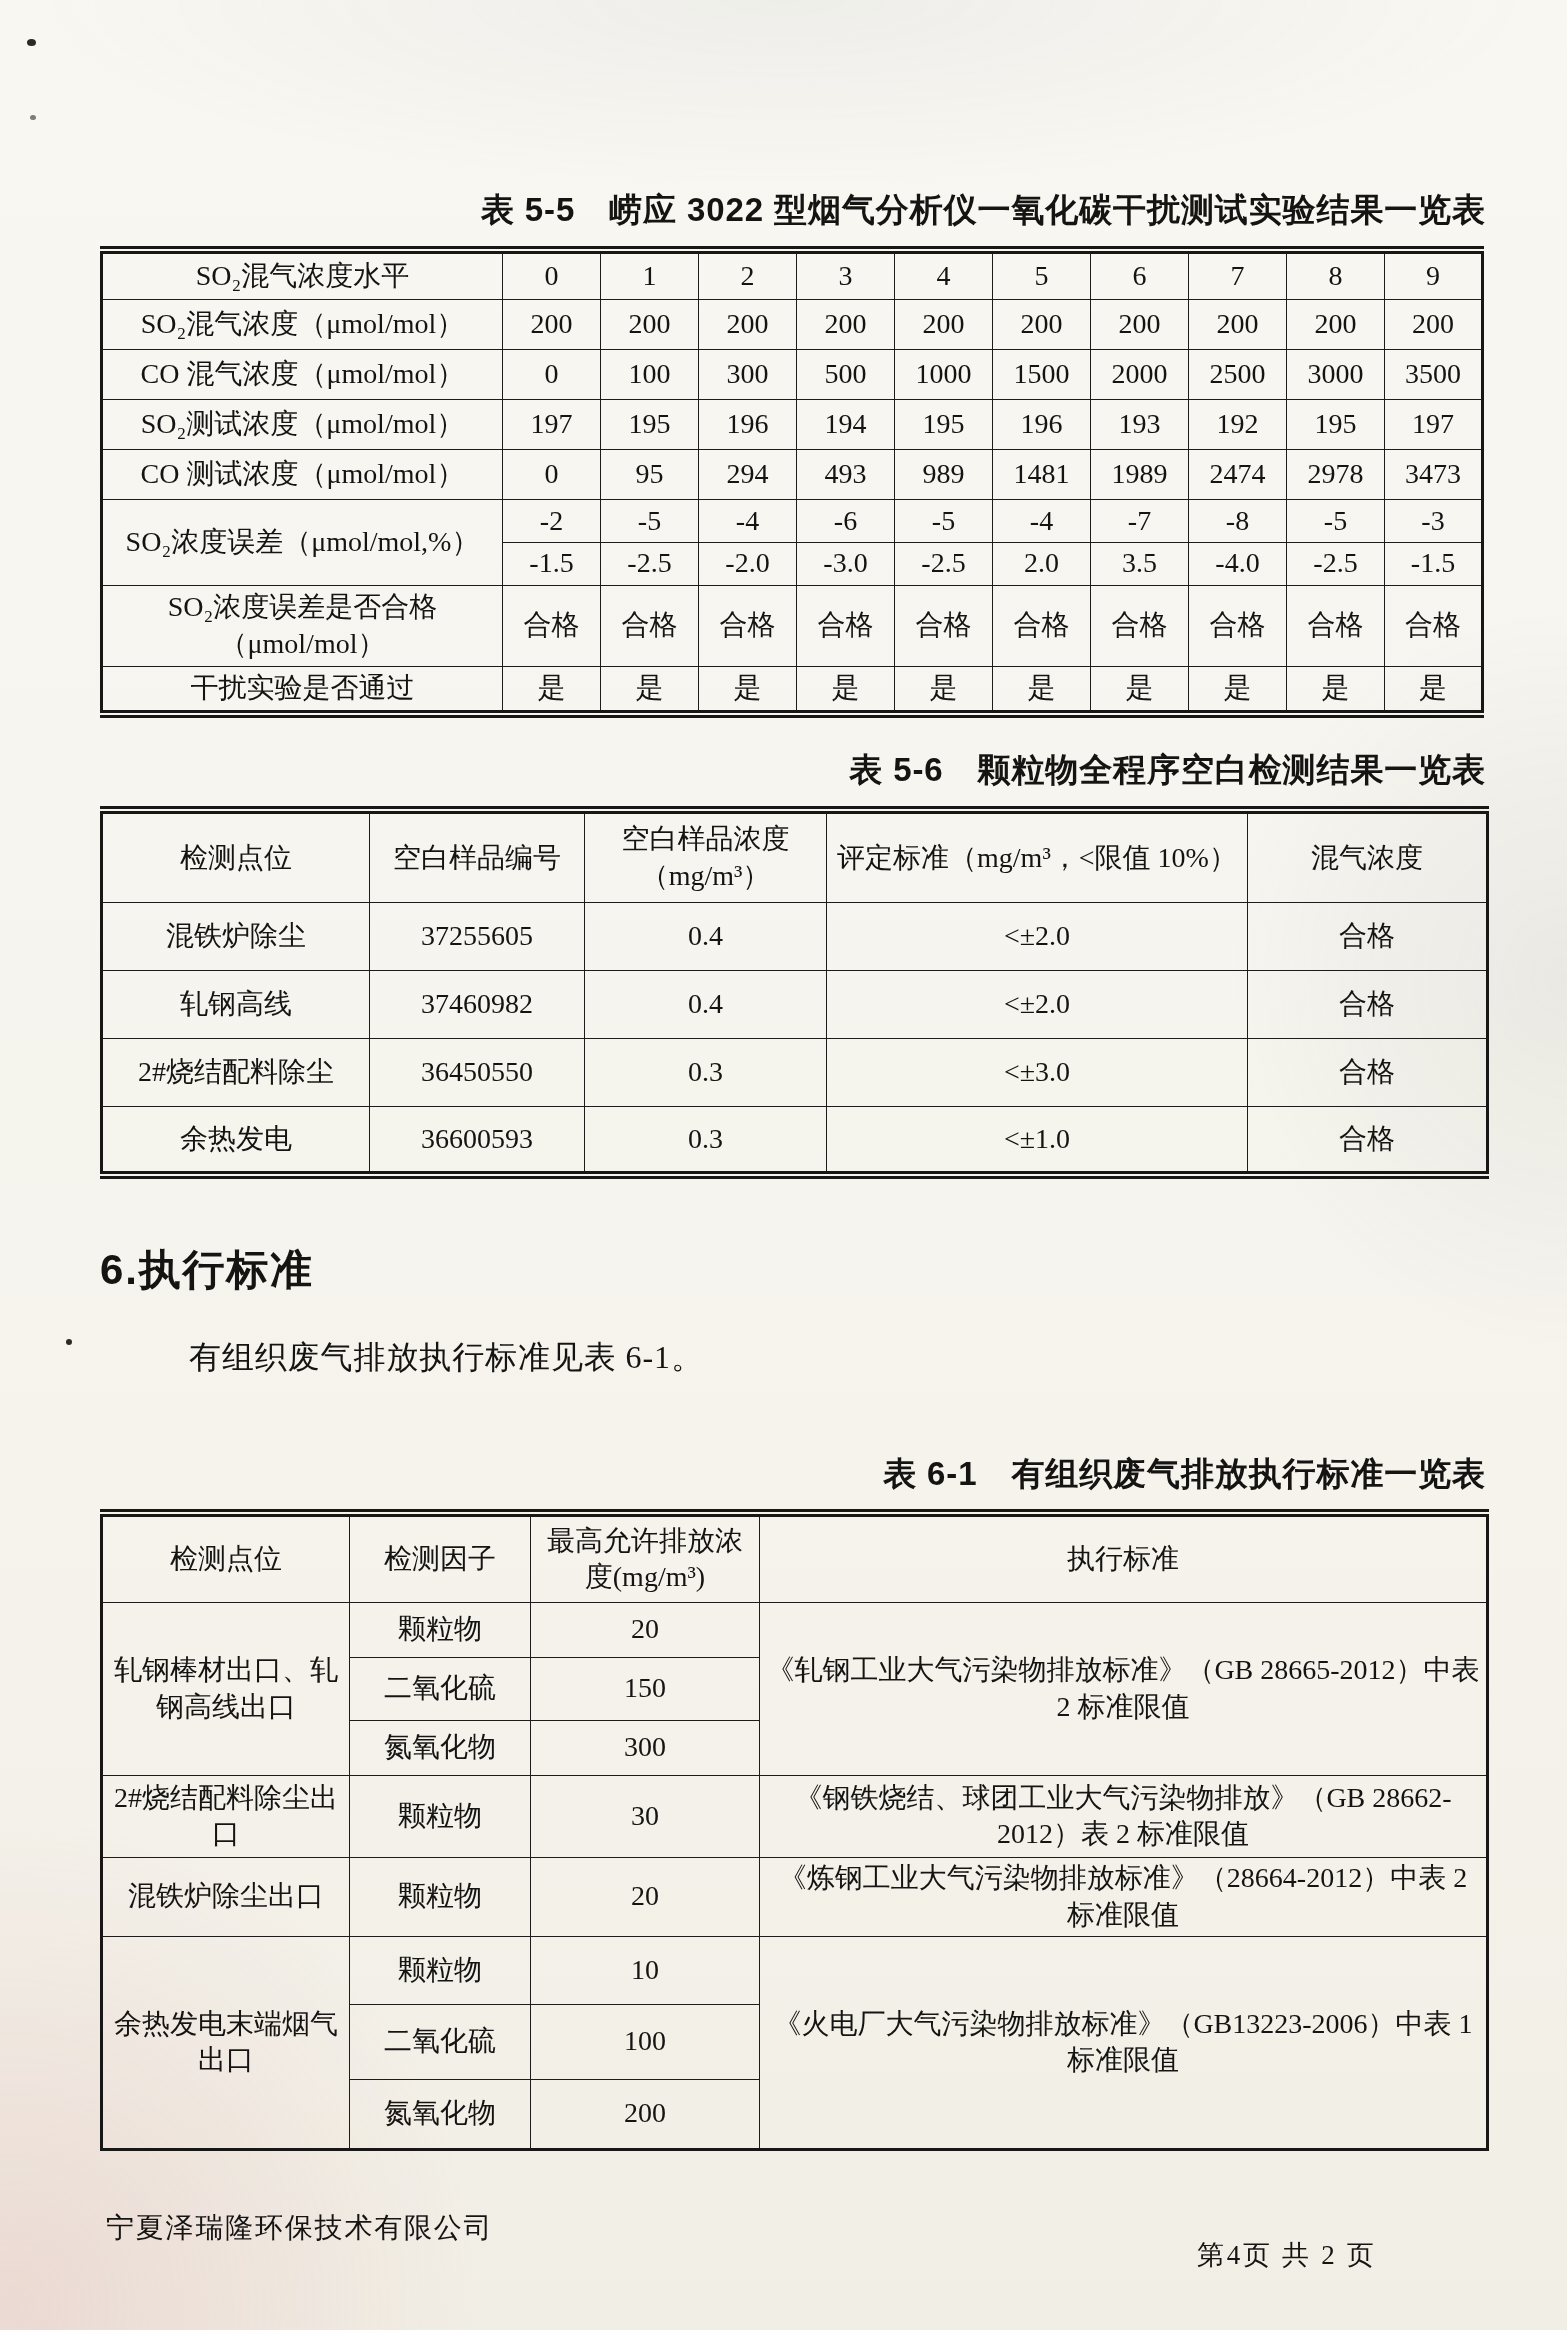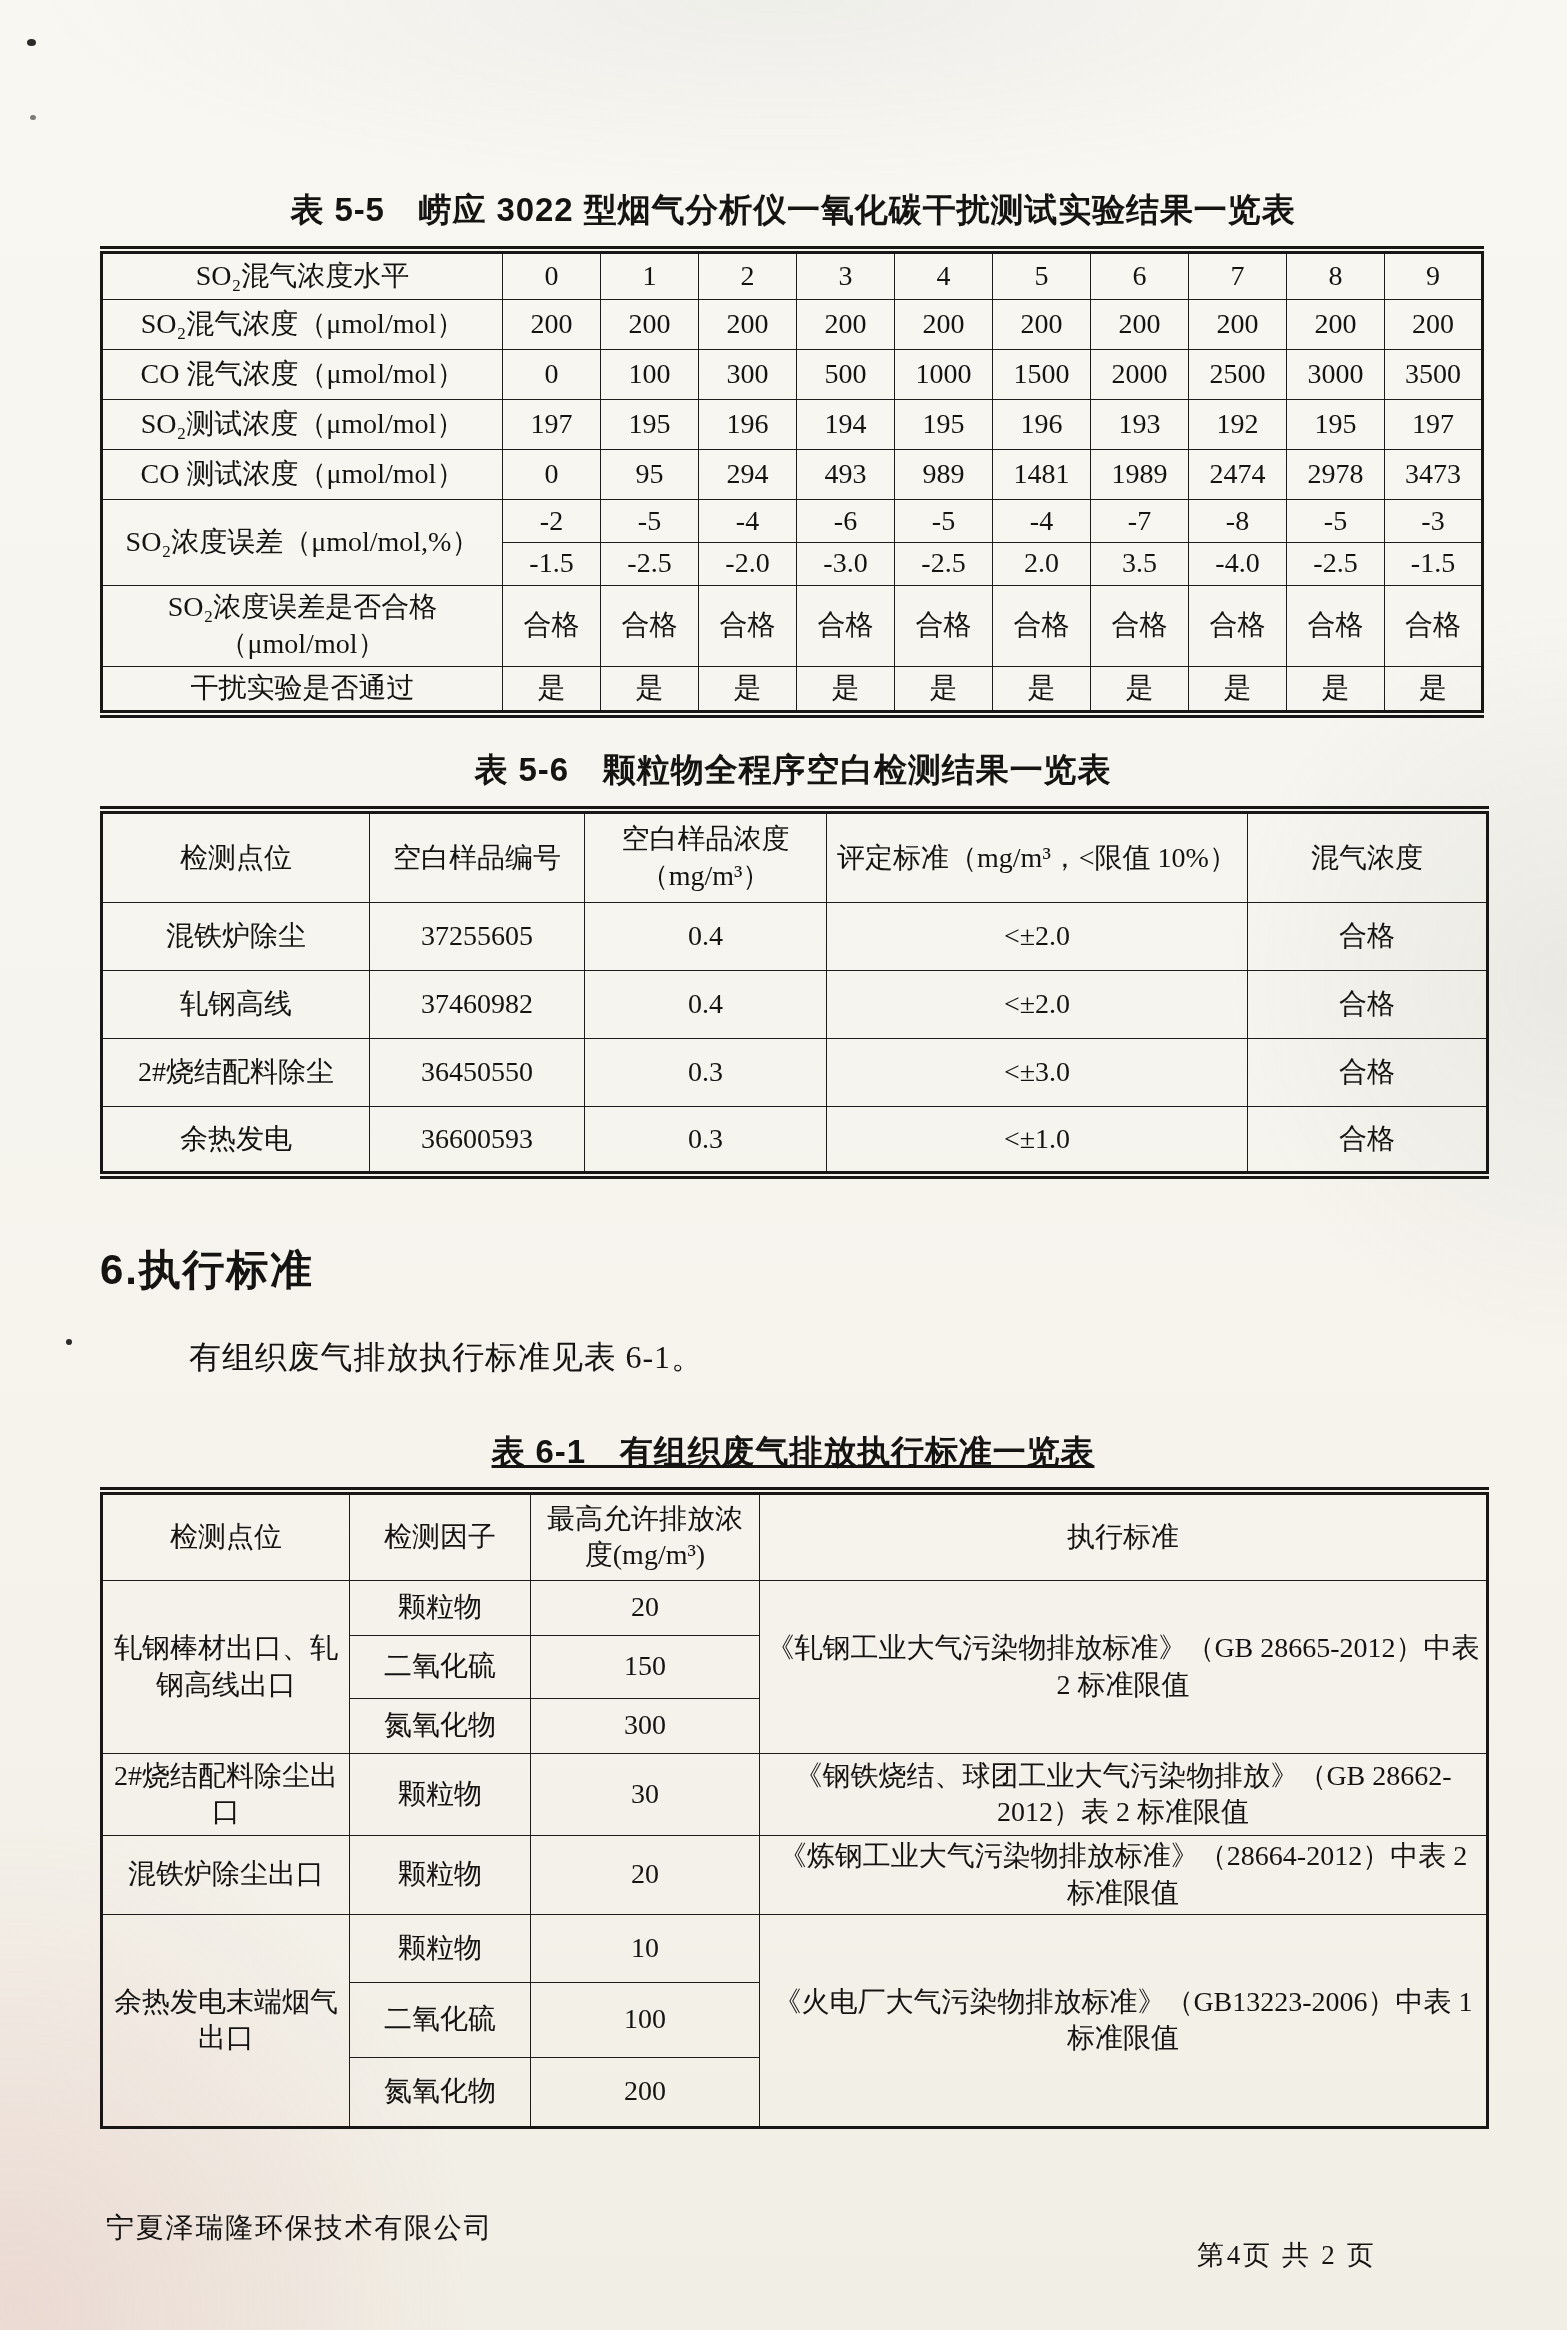--- a/index.html
+++ b/index.html
@@ -19,26 +19,26 @@
   .doc-header{
     display:flex;align-items:baseline;
     padding:0 5.4px 12.5px 52px;margin-right:3.6px;
     border-bottom:3.6px solid #1b1a18;
   }
   .doc-code{font-size:28px;letter-spacing:0.9px;font-family:"Liberation Sans","DejaVu Sans",sans-serif;}
   .doc-title{flex:1;text-align:center;font-size:30px;letter-spacing:0.9px;}
 
   
   .caption{
-    text-align:center;font-size:33px;font-weight:700;letter-spacing:0.9px;
+    text-align:right;font-size:33px;font-weight:700;letter-spacing:0.9px;
     font-family:"Liberation Sans","DejaVu Sans",sans-serif;
   }
   .cap55{margin-top:34px;}
   .cap56{margin-top:30px;}
-  .cap61{margin-top:50px;text-decoration:underline;}
+  .cap61{margin-top:72px;}
   .sec-heading{
     margin-top:63px;font-size:42px;font-weight:700;letter-spacing:1.8px;
     font-family:"Liberation Sans","DejaVu Sans",sans-serif;
   }
   .sec-par{margin-top:38px;padding-left:89px;font-size:32px;letter-spacing:0.9px;}
 
   
   table{border-collapse:collapse;table-layout:fixed;width:1250px;}
   .t{border:3.6px solid #181715;border-top:8px double #181715;margin-top:12.5px;}
   .t.dbl-bottom{border-bottom:8px double #181715;}

